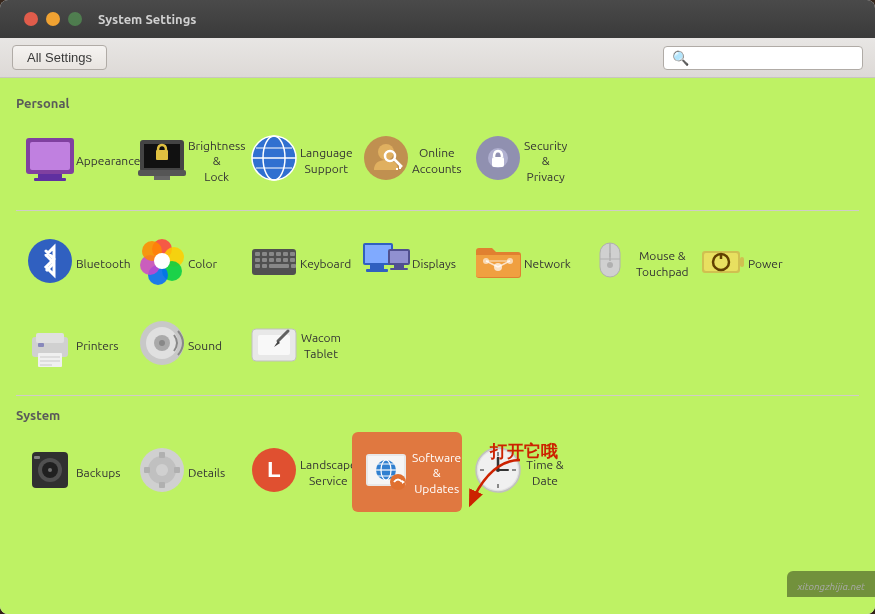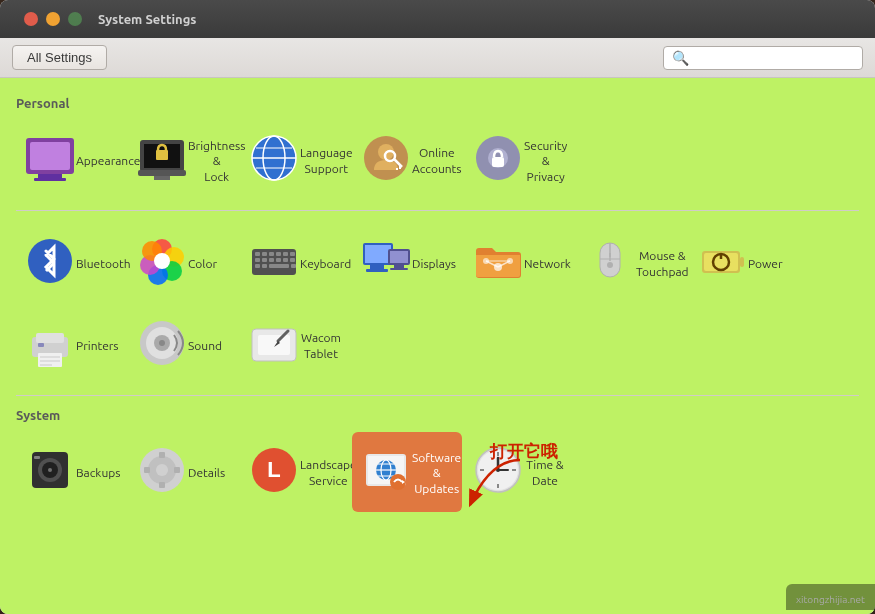--- a/index.html
+++ b/index.html
@@ -533,16 +533,16 @@
     <svg width="80" height="70" viewBox="0 0 80 70">
       <defs>
         <marker id="arrowhead" markerWidth="8" markerHeight="8" refX="6" refY="3" orient="auto">
           <polygon points="0 0, 7 3, 0 6" fill="#cc2200"></polygon>
         </marker>
       </defs>
       <path d="M 70 10 Q 40 10 20 55" fill="none" stroke="#cc2200" stroke-width="2.5" marker-end="url(#arrowhead)"></path>
     </svg>
   </div>
 
-  <div style="position:absolute; bottom:4px; right:0; background:rgba(0,0,0,0.4); padding:4px 10px; border-top-left-radius:6px;">
+  <div style="position:absolute; bottom:17px; right:0; background:rgba(0,0,0,0.4); padding:4px 10px; border-top-left-radius:6px;font-style:italic;">
     <span style="color:#aaa; font-size:10px;">xitongzhijia.net</span>
   </div>
 </div>
 
 </body></html>

